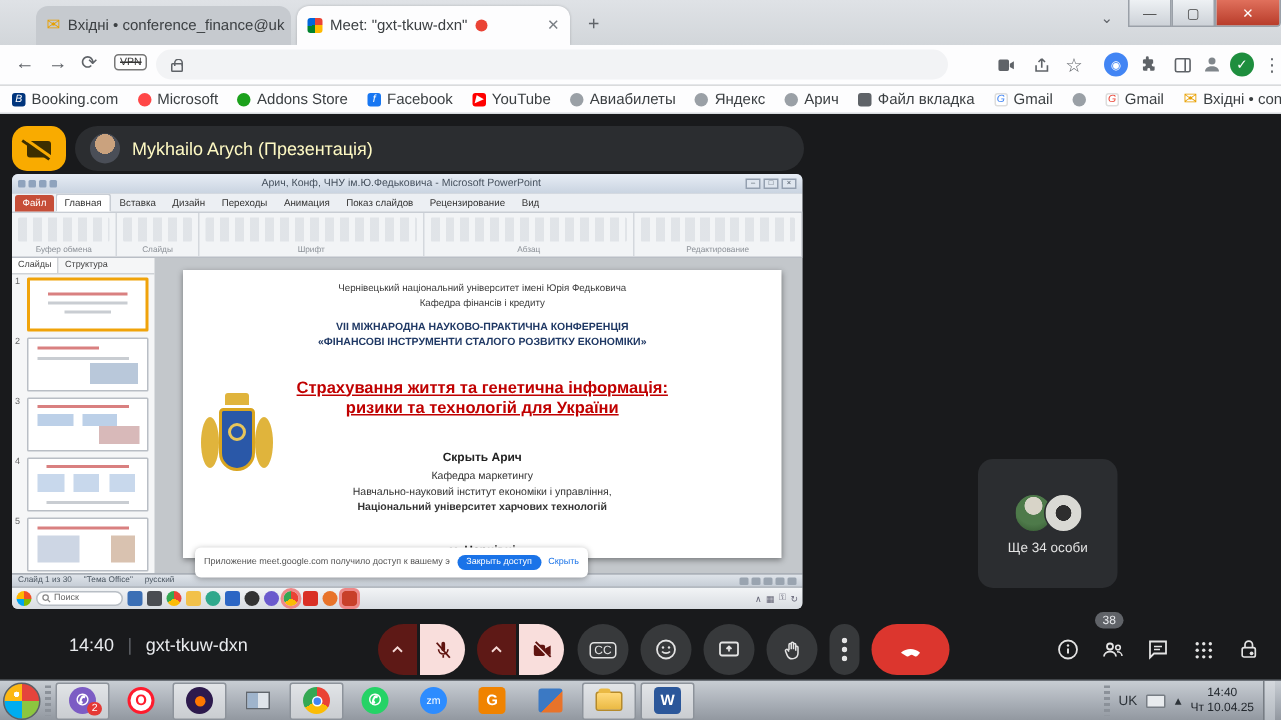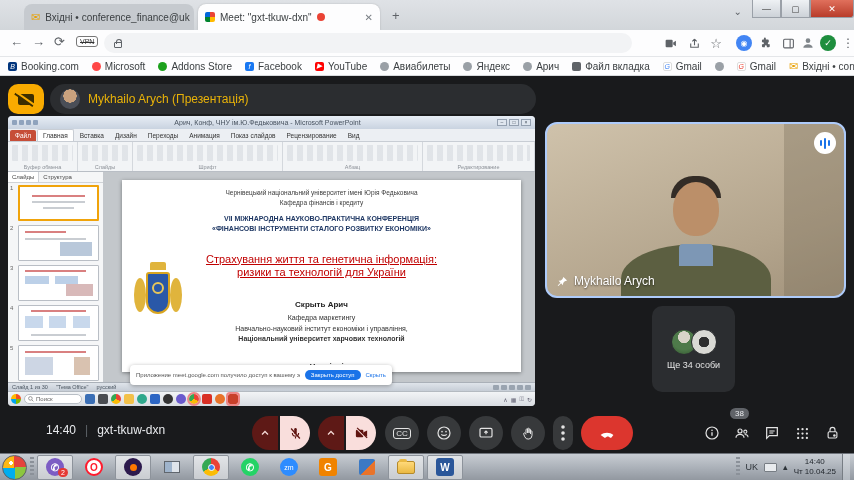--- a/index.html
+++ b/index.html
@@ -27,21 +27,21 @@
   .bookmarks{position:absolute;top:57px;left:0;width:854px;height:19px;background:#fdfdfe;border-bottom:1px solid #d7dadd;display:flex;align-items:center;gap:13px;padding:0 8px;overflow:hidden;}
   .bm{display:flex;align-items:center;gap:4px;font-size:10px;color:#3c4043;white-space:nowrap;}
   .fv{width:9px;height:9px;border-radius:2px;display:inline-flex;align-items:center;justify-content:center;font-size:7px;color:#fff;flex:0 0 auto;}
   .globe{border-radius:50%;background:#9aa0a6;}
   
   .presind{position:absolute;left:8px;top:84px;width:36px;height:30px;border-radius:10px;background:#f9ab00;display:flex;align-items:center;justify-content:center;}
   .presind .scr{width:16px;height:11px;background:#3c2e00;border-radius:2px;position:relative;}
   .presind .scr::after{content:"";position:absolute;left:-2px;top:-3px;width:22px;height:2px;background:#f9ab00;transform:rotate(35deg);transform-origin:left;box-shadow:0 2px 0 #3c2e00;}
   .prespill{position:absolute;left:50px;top:84px;width:486px;height:30px;border-radius:15px;background:#2b2d30;display:flex;align-items:center;gap:8px;padding:0 10px;}
   .avatar20{width:20px;height:20px;border-radius:50%;background:radial-gradient(circle at 50% 35%,#caa27e 0 40%,#4a4e57 41%);}
-  .prespill span{font-size:12px;color:#eab308;}
+  .prespill span{font-size:12px;color:#fef9c3;}
   
   .share{position:absolute;left:8px;top:116px;width:527px;height:290px;background:#aeb2b8;border-radius:4px;overflow:hidden;}
   .ppt-title{height:13px;background:linear-gradient(#e7edf5,#c9d3e0);display:flex;align-items:center;font-size:7px;color:#47525f;padding:0 4px;gap:4px;}
   .ppt-title .qat{display:flex;gap:2px;}
   .qat i{width:5px;height:5px;background:#8fa3bd;border-radius:1px;}
   .ppt-title .t{flex:1;text-align:center;white-space:nowrap;overflow:hidden;}
   .pptwb{display:flex;gap:2px;}
   .pptwb i{width:10px;height:7px;background:#dfe6ef;border:1px solid #94a0b0;font-size:5px;line-height:5px;text-align:center;color:#47525f;font-style:normal;}
   .ribbontabs{height:13px;background:#eceff3;border-bottom:1px solid #c8cdd4;display:flex;align-items:flex-end;gap:1px;padding-left:2px;}
   .rtab{font-size:6.5px;color:#333;padding:2px 5px;}
@@ -60,21 +60,21 @@
   .thumb{display:flex;gap:2px;margin-bottom:4px;align-items:flex-start;}
   .thumb .n{font-size:6px;color:#666;width:6px;}
   .thumb .box{flex:1;height:36px;background:#fff;border:1px solid #b9bec5;border-radius:1px;position:relative;overflow:hidden;}
   .thumb.sel .box{border:2px solid #f0a30a;}
   .tline{position:absolute;left:15%;right:15%;height:2px;background:#c9cdd2;}
   .tred{background:#d98080;}
   .slidearea{flex:1;background:#c3c7cb;position:relative;}
   .slide{position:absolute;left:18px;top:8px;right:14px;bottom:10px;background:#fff;box-shadow:0 1px 4px rgba(0,0,0,.4);padding:8px 6px 4px;text-align:center;}
   .s-org{font-size:6.5px;color:#3b3b3b;line-height:1.5;}
   .s-conf{font-size:7px;font-weight:bold;color:#1f3864;line-height:1.5;margin-top:6px;}
-  .s-title{font-size:11px;font-weight:normal;color:#c00000;line-height:1.25;margin-top:18px;text-decoration:underline;}
+  .s-title{font-size:11px;font-weight:bold;color:#c00000;line-height:1.25;margin-top:18px;text-decoration:underline;}
   .s-author{font-size:8px;font-weight:bold;color:#222;margin-top:20px;}
   .s-small{font-size:7px;color:#333;line-height:1.5;margin-top:4px;}
   .s-bold{font-weight:bold;}
   .s-city{font-size:8px;font-weight:bold;color:#222;margin-top:16px;line-height:1.5;}
   .emblem{position:absolute;left:12px;top:82px;width:48px;height:66px;}
   .emblem .wing{position:absolute;top:16px;width:12px;height:34px;background:#e0b43c;border-radius:50%;}
   .emblem .shield{position:absolute;left:12px;top:10px;width:24px;height:42px;background:#2a58a8;border:2px solid #d9a520;border-radius:3px 3px 12px 12px;}
   .emblem .shield i{position:absolute;left:4px;top:8px;width:12px;height:12px;border:2px solid #e8c65a;border-radius:50%;}
   .emblem .crown{position:absolute;left:16px;top:0;width:16px;height:8px;background:#e0b43c;border-radius:2px 2px 0 0;}
   .seal{position:absolute;right:10px;top:84px;width:52px;height:52px;border:2px solid #b0442f;border-radius:50%;display:flex;align-items:center;justify-content:center;}
@@ -98,21 +98,21 @@
   .head{position:absolute;left:50%;top:58px;transform:translateX(-50%);width:46px;height:54px;background:#bb8f69;border-radius:50% 50% 46% 46%;}
   .hair{position:absolute;left:50%;top:52px;transform:translateX(-50%);width:50px;height:22px;background:#332c26;border-radius:24px 24px 0 0;}
   .torso{position:absolute;left:50%;bottom:-18px;transform:translateX(-50%);width:150px;height:70px;background:#5c5f41;border-radius:50% 50% 0 0;}
   .collar{position:absolute;left:50%;bottom:30px;transform:translateX(-50%);width:34px;height:22px;background:#7d97b5;border-radius:4px 4px 0 0;}
   .nametag{position:absolute;left:10px;bottom:8px;display:flex;align-items:center;gap:6px;color:#fff;font-size:12px;text-shadow:0 1px 2px rgba(0,0,0,.6);}
   .audioind{position:absolute;right:8px;top:8px;width:22px;height:22px;border-radius:50%;background:#fff;display:flex;align-items:center;justify-content:center;gap:1.5px;}
   .audioind i{width:2.5px;background:#1a73e8;border-radius:2px;}
   .smalltile{position:absolute;top:306px;height:86px;border-radius:10px;overflow:hidden;}
   .smalltile .nm{position:absolute;left:7px;bottom:5px;font-size:8px;color:#fff;text-shadow:0 1px 2px rgba(0,0,0,.7);white-space:nowrap;}
   .t-petro{left:545px;width:99px;background:radial-gradient(ellipse 60% 70% at 42% 38%,#6b5647 0%,#30251e 55%,#0b0a0a 100%);}
-  .t-more{left:652px;width:83px;background:#2b2d30;display:flex;flex-direction:column;align-items:center;justify-content:center;gap:5px;}
+  .t-more{left:652px;width:93px;background:#2b2d30;display:flex;flex-direction:column;align-items:center;justify-content:center;gap:5px;}
   .mavs{display:flex;}
   .mav{width:26px;height:26px;border-radius:50%;border:1px solid #2b2d30;}
   .mav1{background:radial-gradient(circle at 50% 30%,#d8d4c8 0 28%,#4e7a4a 30% 60%,#32552f 100%);}
   .mav2{margin-left:-6px;background:radial-gradient(circle at 50% 50%,#2e2e2e 0 30%,#d9d9d4 32%);}
   .t-more .lbl{font-size:9px;color:#e3e3e3;}
   .t-olha{left:753px;width:93px;background:linear-gradient(150deg,#5a5c3c,#383b25);}
   .t-olha .oav{position:absolute;left:50%;top:24px;transform:translateX(-50%);width:34px;height:34px;border-radius:50%;background:radial-gradient(circle at 50% 36%,#c89f84 0 24%,#1f4a3e 26% 70%,#163a30 100%);}
   .micoff-sm{position:absolute;right:5px;top:4px;color:#d8c14a;}
   
   .meetbar-left{position:absolute;left:46px;top:423px;font-size:12px;color:#e8eaed;display:flex;gap:9px;align-items:center;}
@@ -436,38 +436,20 @@
           <span>↻</span>
         </span>
     </div>
     <div class="sharebar">
       <span class="msg">Приложение meet.google.com получило доступ к вашему экрану.</span>
       <span class="stop">Закрыть доступ</span>
       <span class="hide">Скрыть</span>
     </div>
   </div>
 
-  <div class="maintile">
-    <div class="shadowwall"></div>
-    <div class="torso"></div>
-    <div class="collar"></div>
-    <div class="hair"></div>
-    <div class="head"></div>
-    <div class="audioind">
-        <i style="height:6px"></i>
-        <i style="height:11px"></i>
-        <i style="height:6px"></i>
-      </div>
-    <div class="nametag">
-      <svg width="11" height="11" viewBox="0 0 24 24">
-          <path fill="#fff" d="M14 2l8 8-5 1.5L13.5 15l-.5 5-4-4-6 6-1.5-1.5 6-6-4-4 5-.5 3.5-3.5z"></path>
-        </svg>
-      <span>Mykhailo Arych</span>
-    </div>
-  </div>
 
   <div class="smalltile t-more">
     <div class="mavs">
       <div class="mav mav1"></div>
       <div class="mav mav2"></div>
     </div>
     <span class="lbl">Ще 34 особи</span>
   </div>
 
   <div class="meetbar-left">

